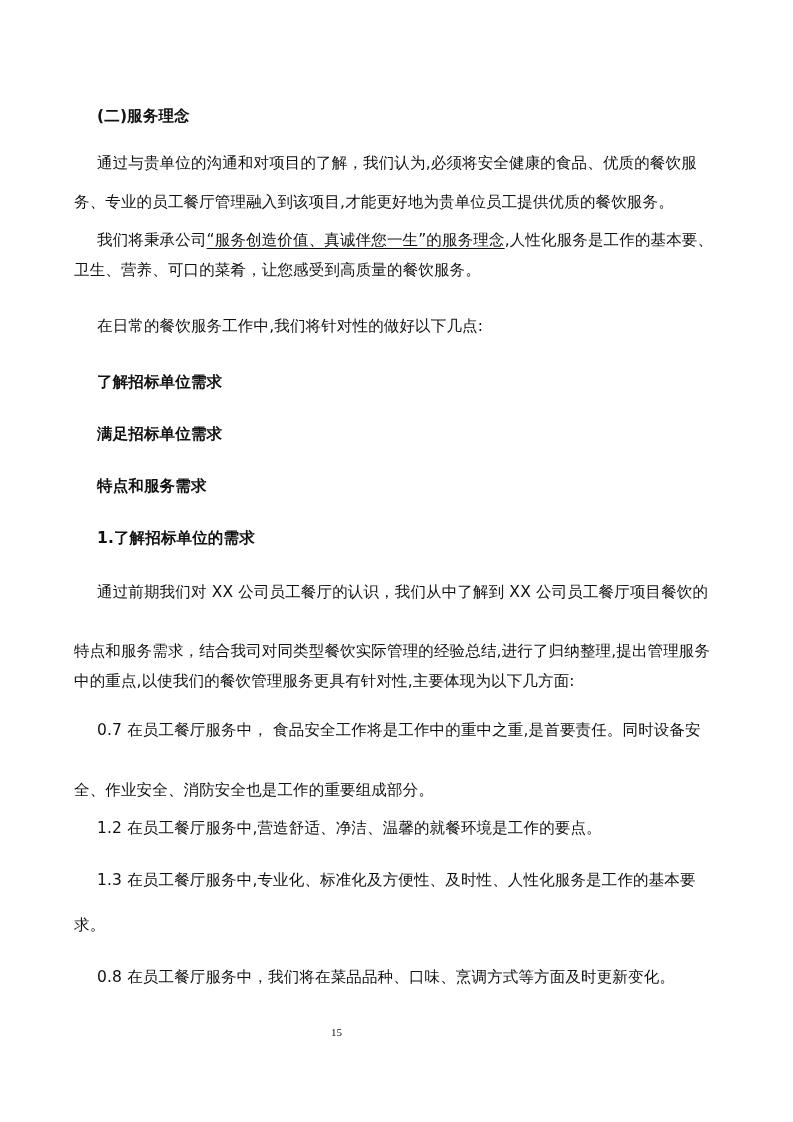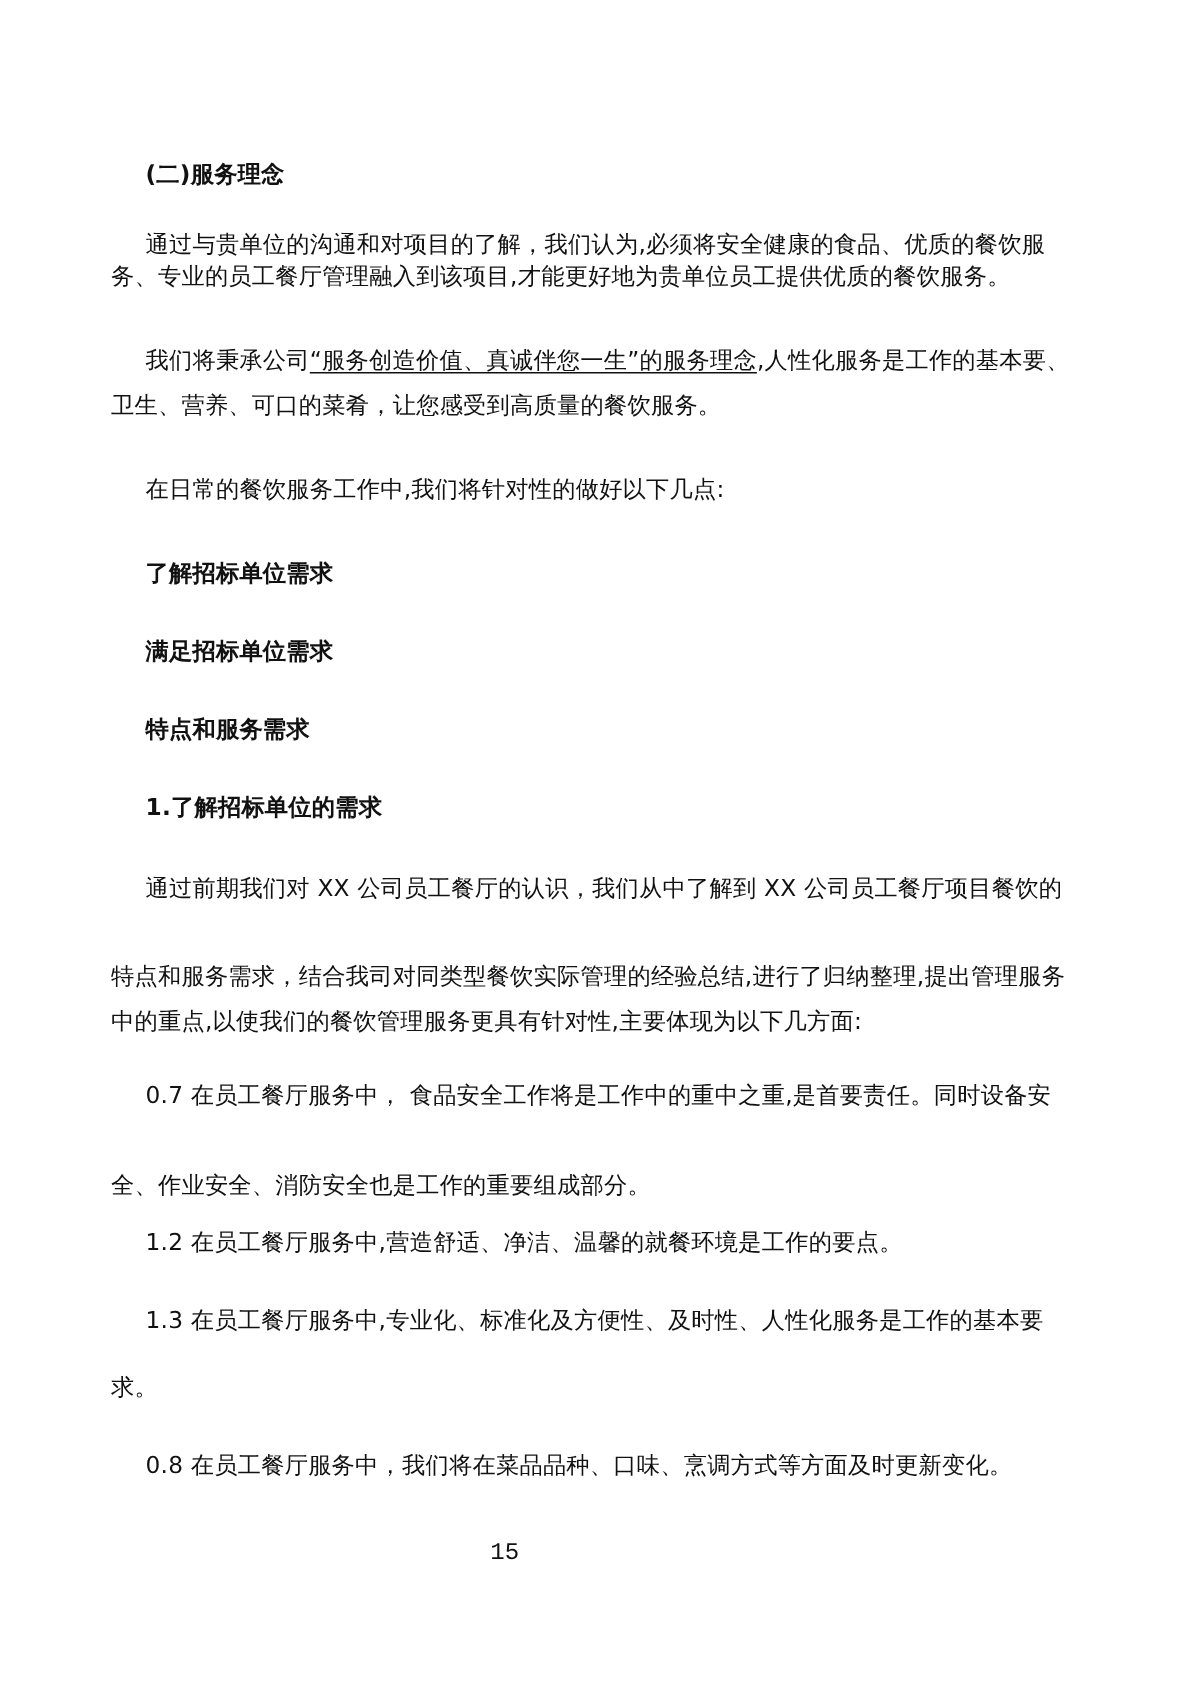--- a/index.html
+++ b/index.html
@@ -10,31 +10,31 @@
     }
     .line {
       position: absolute; left: 74px; font-size: 15.5px; line-height: 20px;
       white-space: nowrap; letter-spacing: 0.15px;
     }
     .indent { left: 97px; }
     .bold { font-weight: bold; }
     .u { text-decoration: underline; text-underline-offset: 3px; font-weight: normal; }
     .pagenum {
       position: absolute; top: 1026px; left: 0; width: 673px; text-align: center;
-      font-size: 16px; font-family: Liberation Mono, monospace;
+      font-size: 11px; font-family: Liberation Serif, serif;
     }
   </style>
 </head>
 <body>
 
 <div>
   <div class="line indent bold" style="top:106px">(二)服务理念</div>
 
   <div class="line indent" style="top:153px">通过与贵单位的沟通和对项目的了解，我们认为,必须将安全健康的食品、优质的餐饮服</div>
-  <div class="line" style="top:174px">务、专业的员工餐厅管理融入到该项目,才能更好地为贵单位员工提供优质的餐饮服务。</div>
+  <div class="line" style="top:192px">务、专业的员工餐厅管理融入到该项目,才能更好地为贵单位员工提供优质的餐饮服务。</div>
 
   <div class="line indent" style="top:230px"><span>我们将秉承公司</span><span class="u">“服务创造价值、真诚伴您一生”的服务理念</span><span>,人性化服务是工作的基本要、</span></div>
   <div class="line" style="top:260px">卫生、营养、可口的菜肴，让您感受到高质量的餐饮服务。</div>
 
   <div class="line indent" style="top:316px">在日常的餐饮服务工作中,我们将针对性的做好以下几点:</div>
 
   <div class="line indent bold" style="top:372px">了解招标单位需求</div>
   <div class="line indent bold" style="top:424px">满足招标单位需求</div>
   <div class="line indent bold" style="top:476px">特点和服务需求</div>
 

